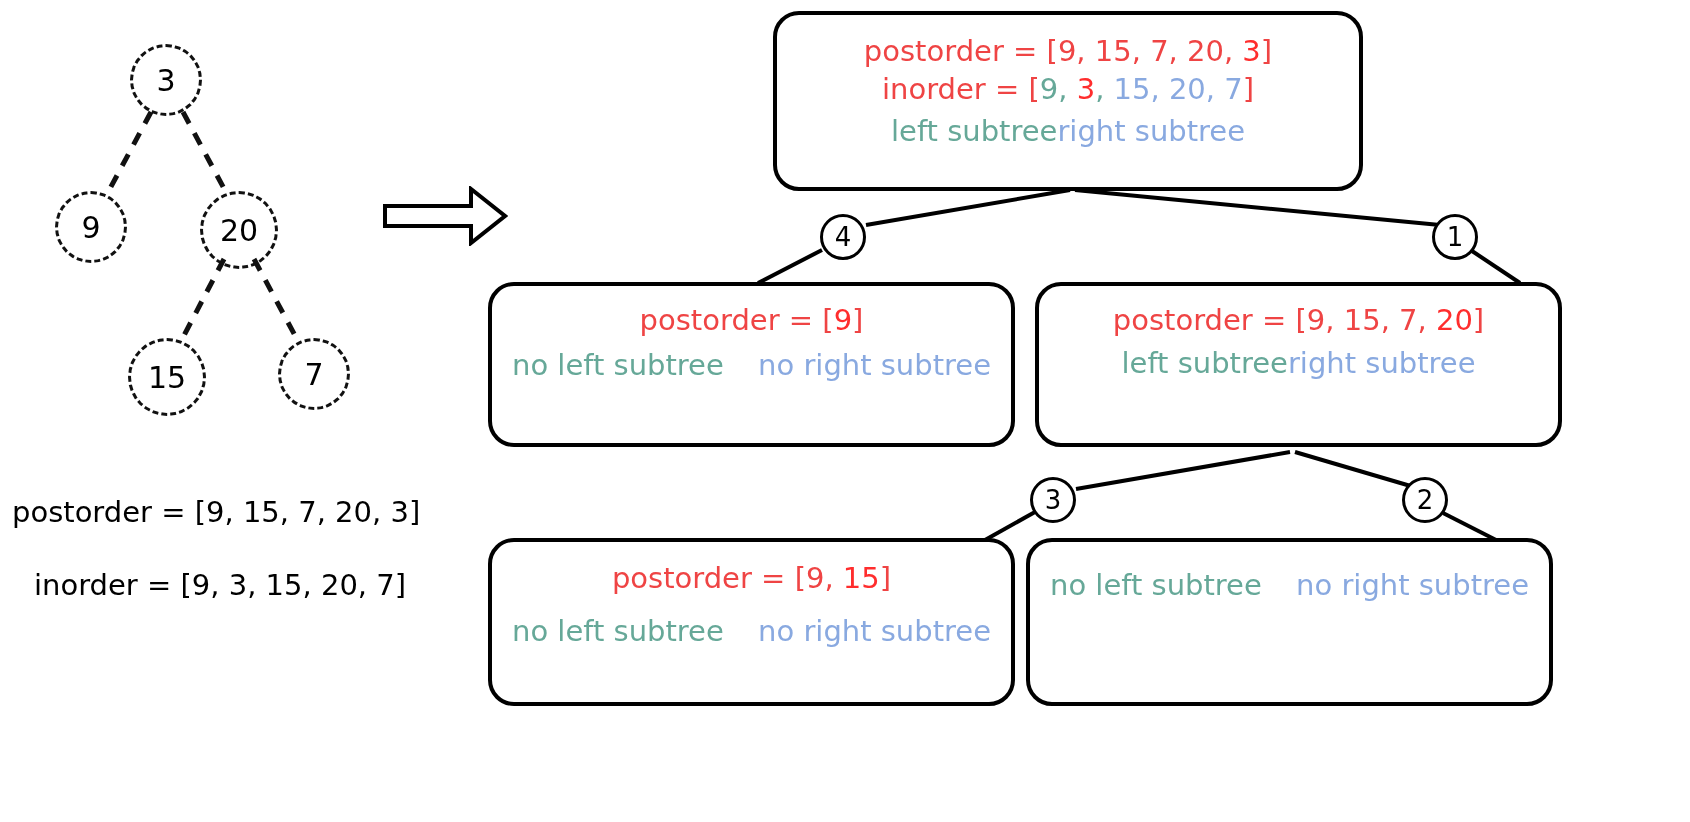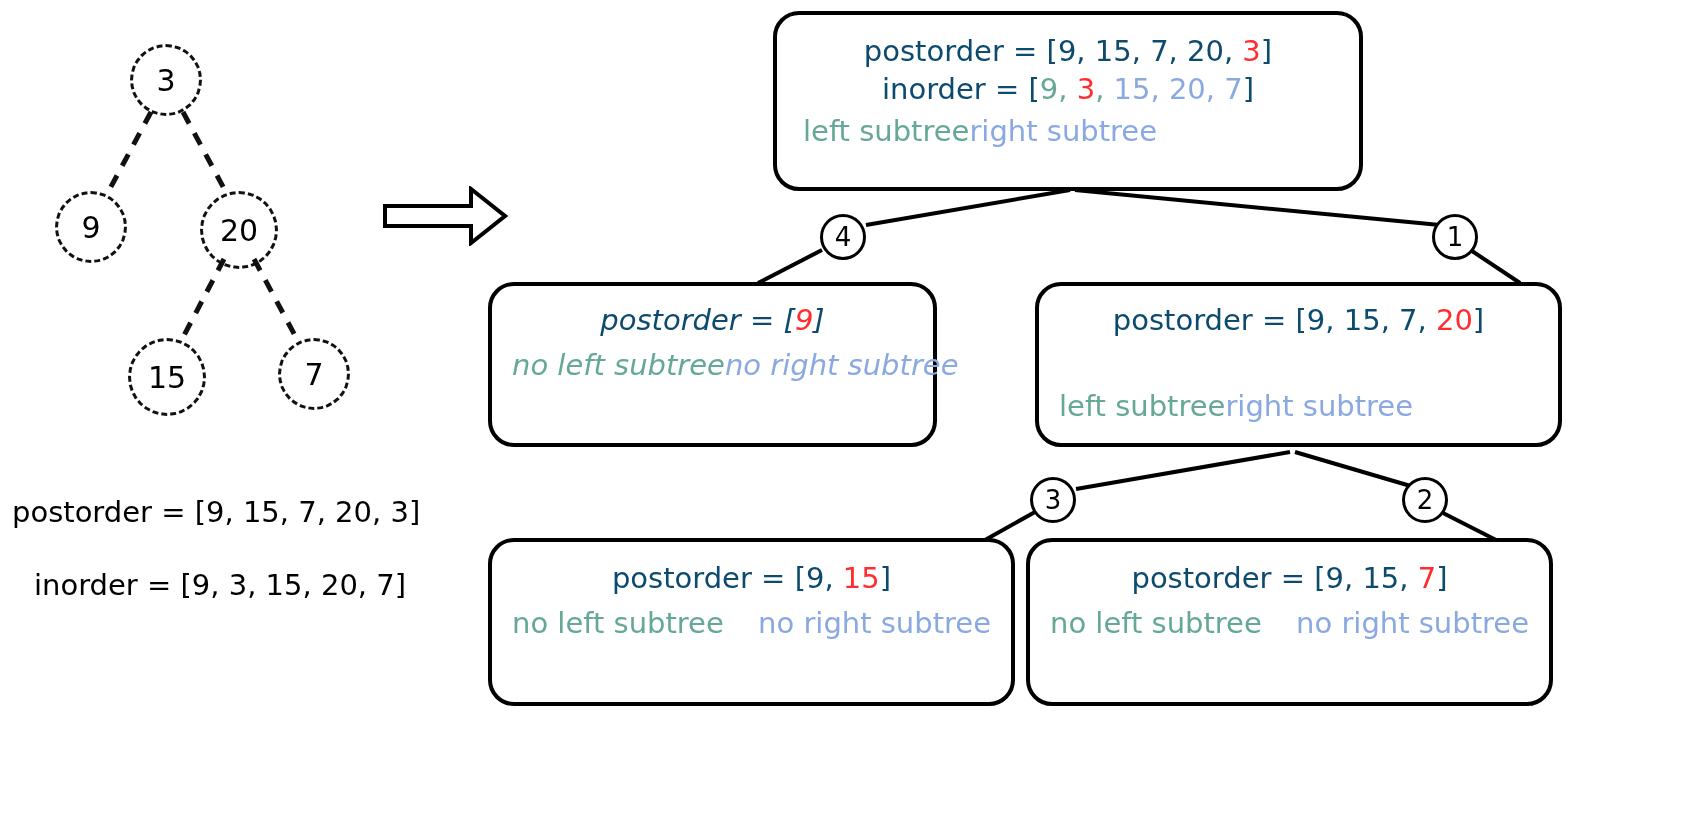--- a/index.html
+++ b/index.html
@@ -55,29 +55,29 @@
     width: 100%;
     text-align: center;
     white-space: nowrap;
     font-size: 29px;
     line-height: 1.30;
     color: #000000;
   }
   .sub-row {
     width: 100%;
     display: flex;
-    justify-content: flex-start;
+    justify-content: center;
     align-items: baseline;
     white-space: nowrap;
     font-size: 29px;
   }
   .red   { color: #ff2d2d; }
   .teal  { color: #66a898; }
   .blue  { color: #89a9e0; }
-  .blk   { color: #0c4a6e; }
+  .blk   { color: #ef4444; }
 
   
   .stepnum {
     position: absolute;
     width: 46px;
     height: 46px;
     border: 3px solid #000000;
     border-radius: 50%;
     background: #ffffff;
     display: flex;
@@ -159,54 +159,51 @@
     </div>
     <div class="line-row">
       <span class="blk">inorder = </span><span class="blk">[</span><span class="teal">9</span><span class="teal">, </span><span class="red">3</span><span class="teal">, </span><span class="blue">15</span><span class="blue">, </span><span class="blue">20</span><span class="blue">, </span><span class="blue">7</span><span class="blk">]</span>
     </div>
     <div class="sub-row" style="margin-top:6px;">
       <span class="teal">left subtree</span>
       <span class="blue">right subtree</span>
     </div>
   </div>
 
-  <div class="callbox" style="left:488px; top:282px; width:449px; height:165px; padding:16px 20px 8px 20px;font-style:italic;">
+  <div class="callbox" style="left:488px; top:282px; width:527px; height:165px; padding:16px 20px 8px 20px;">
     <div class="line-row">
       <span class="blk">postorder = </span><span class="blk">[</span><span class="red">9</span><span class="blk">]</span>
     </div>
     <div class="sub-row" style="margin-top:8px; justify-content:space-between;">
       <span class="teal">no left subtree</span>
       <span class="blue">no right subtree</span>
     </div>
   </div>
 
-  <div class="callbox" style="left:1035px; top:282px; width:527px; height:165px; padding:16px 20px 0 20px;gap:43px;">
+  <div class="callbox" style="left:1035px; top:282px; width:527px; height:165px; padding:16px 20px 0 20px;">
     <div class="line-row">
       <span class="blk">postorder = </span><span class="blk">[</span><span class="blk">9</span><span class="blk">, </span><span class="blk">15</span><span class="blk">, </span><span class="blk">7</span><span class="blk">, </span><span class="red">20</span><span class="blk">]</span>
     </div>
     <div class="sub-row" style="margin-top:6px;">
       <span class="teal">left subtree</span>
       <span class="blue">right subtree</span>
     </div>
   </div>
 
-  <div class="callbox" style="left:488px; top:538px; width:527px; height:168px; padding:18px 20px 0 20px;">
+  <div class="callbox" style="left:488px; top:538px; width:527px; height:168px; padding:18px 20px 0 20px;gap:8px;">
     <div class="line-row">
       <span class="blk">postorder = </span><span class="blk">[</span><span class="blk">9</span><span class="blk">, </span><span class="red">15</span><span class="blk">]</span>
     </div>
     <div class="sub-row" style="margin-top:8px; justify-content:space-between;">
       <span class="teal">no left subtree</span>
       <span class="blue">no right subtree</span>
     </div>
   </div>
 
   <div class="callbox" style="left:1026px; top:538px; width:527px; height:168px; padding:18px 20px 0 20px;">
-    <div class="line-row">
-      <span class="blk">postorder = </span><span class="blk">[</span><span class="blk">9</span><span class="blk">, </span><span class="blk">15</span><span class="blk">, </span><span class="red">7</span><span class="blk">]</span>
-    </div>
     <div class="sub-row" style="margin-top:8px; justify-content:space-between;">
       <span class="teal">no left subtree</span>
       <span class="blue">no right subtree</span>
     </div>
   </div>
 
   <div class="stepnum" style="left:820px; top:214px;">
     <span>4</span>
   </div>
   <div class="stepnum" style="left:1432px; top:214px;">

